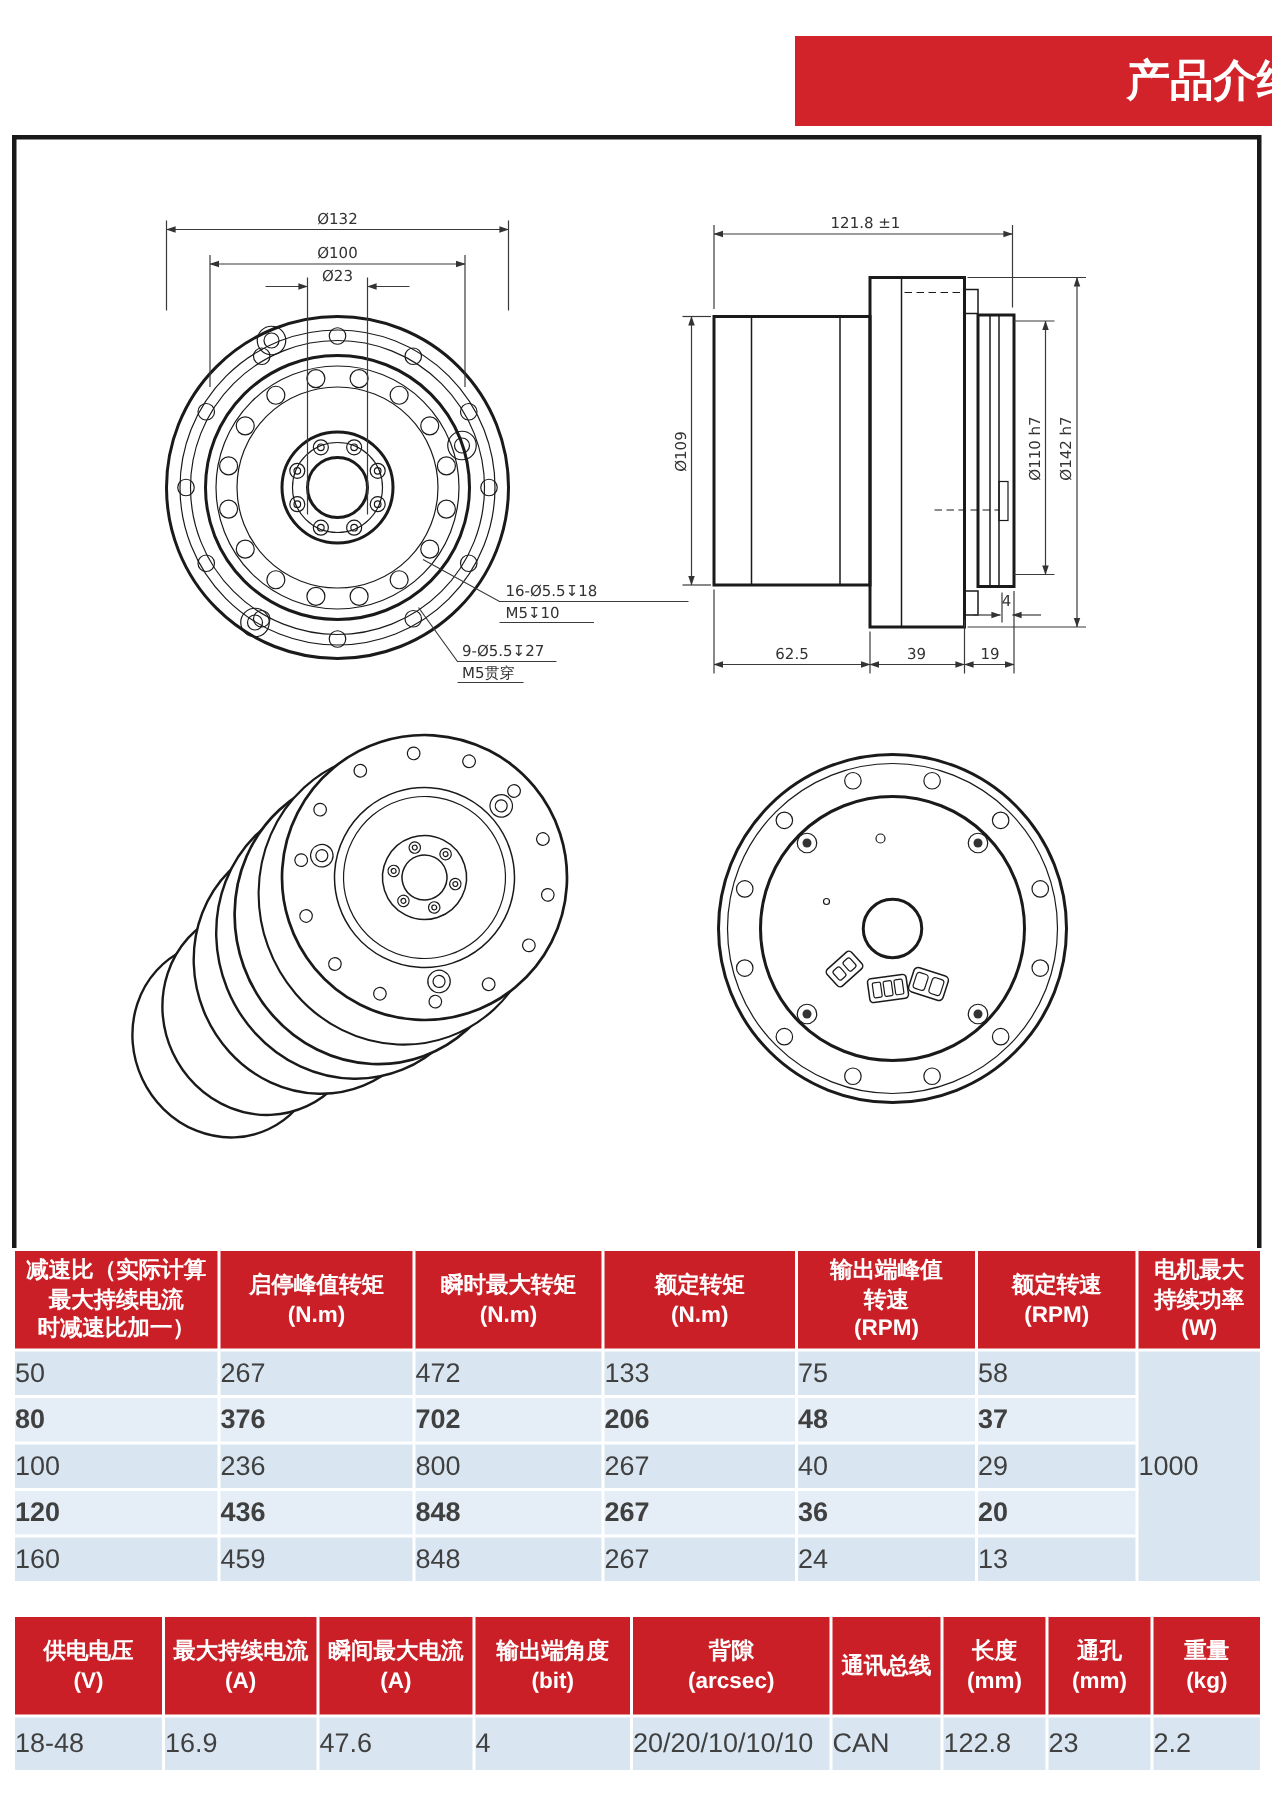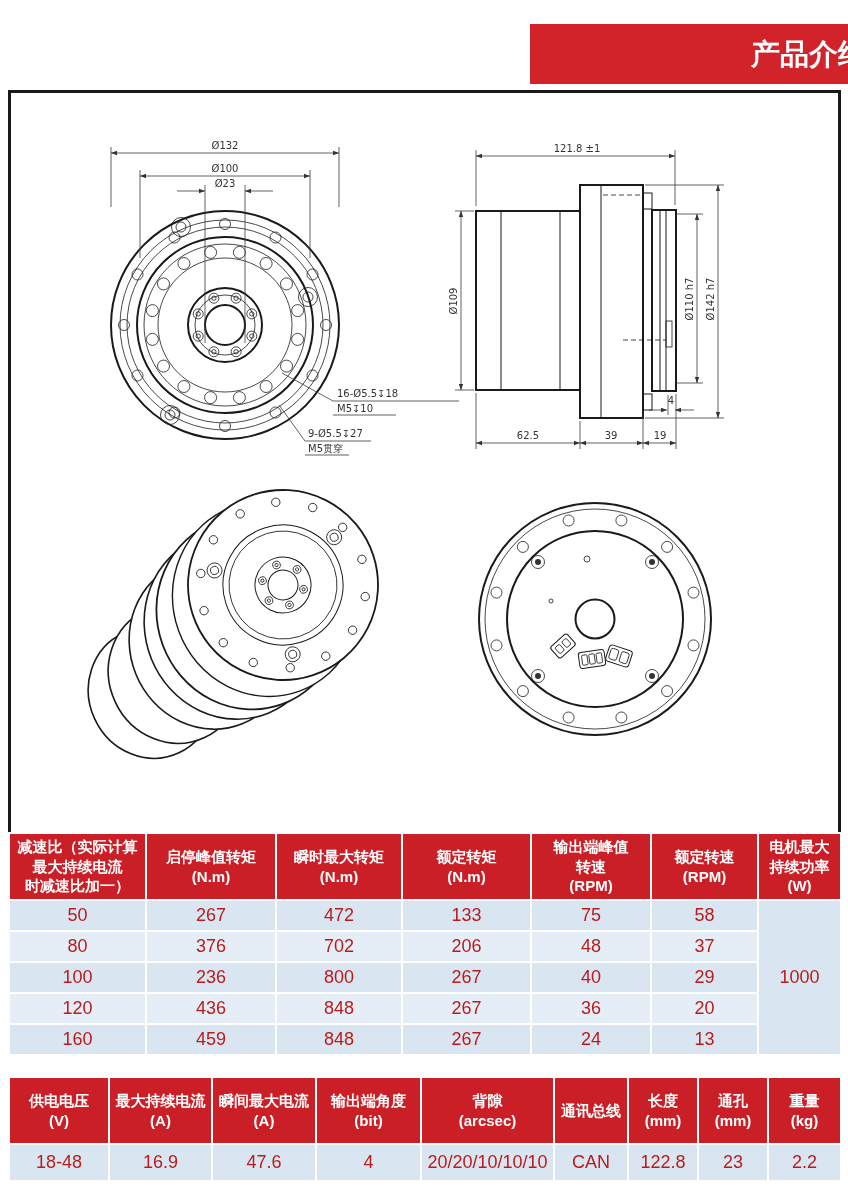--- a/index.html
+++ b/index.html
@@ -20,30 +20,30 @@
   .dimtxt{fill:#333;font-size:10px;font-family:"DejaVu Sans",sans-serif;}
   .ol2{stroke:#1a1a1a;stroke-width:2;fill:none;}
   .ol1{stroke:#1a1a1a;stroke-width:1;fill:none;}
   .olt{stroke:#1a1a1a;stroke-width:0.8;fill:none;}
   .wfill{fill:#fff;stroke:#1a1a1a;}
   
   table.spec{position:absolute;left:8px;border-collapse:collapse;table-layout:fixed;width:832px;margin-top:20px;}
   table.spec th{background:#ca1f26;color:#fff;font-size:15px;font-weight:bold;line-height:1.32;
                 border:2.5px solid #fff;vertical-align:middle;padding:2px 1px;}
   table.spec th div{pointer-events:none;}
-  table.spec td{font-size:18px;color:#b91c1c;text-align:center;border:2.5px solid #fff;
+  table.spec td{font-size:18px;color:#404040;text-align:left;border:2.5px solid #fff;
                 vertical-align:middle;padding:0;}
   #table1{top:812px;}
   #table1 th{height:61px;}
   #table1 td{height:29px;}
   #table2{top:1056px;}
   #table2 th{height:61px;}
   #table2 td{height:35px;}
   tr.shade-a td{background:#d9e6f1;}
-  tr.shade-b td{background:#e5eef6;}
+  tr.shade-b td{background:#e5eef6;font-weight:bold;}
   td.merged{background:#dde9f3;vertical-align:top;padding-top:4px;}
 </style>
 </head>
 <body>
 
 <div class="page">
 
   <div class="banner">产品介绍</div>
 
   <div class="panel">

